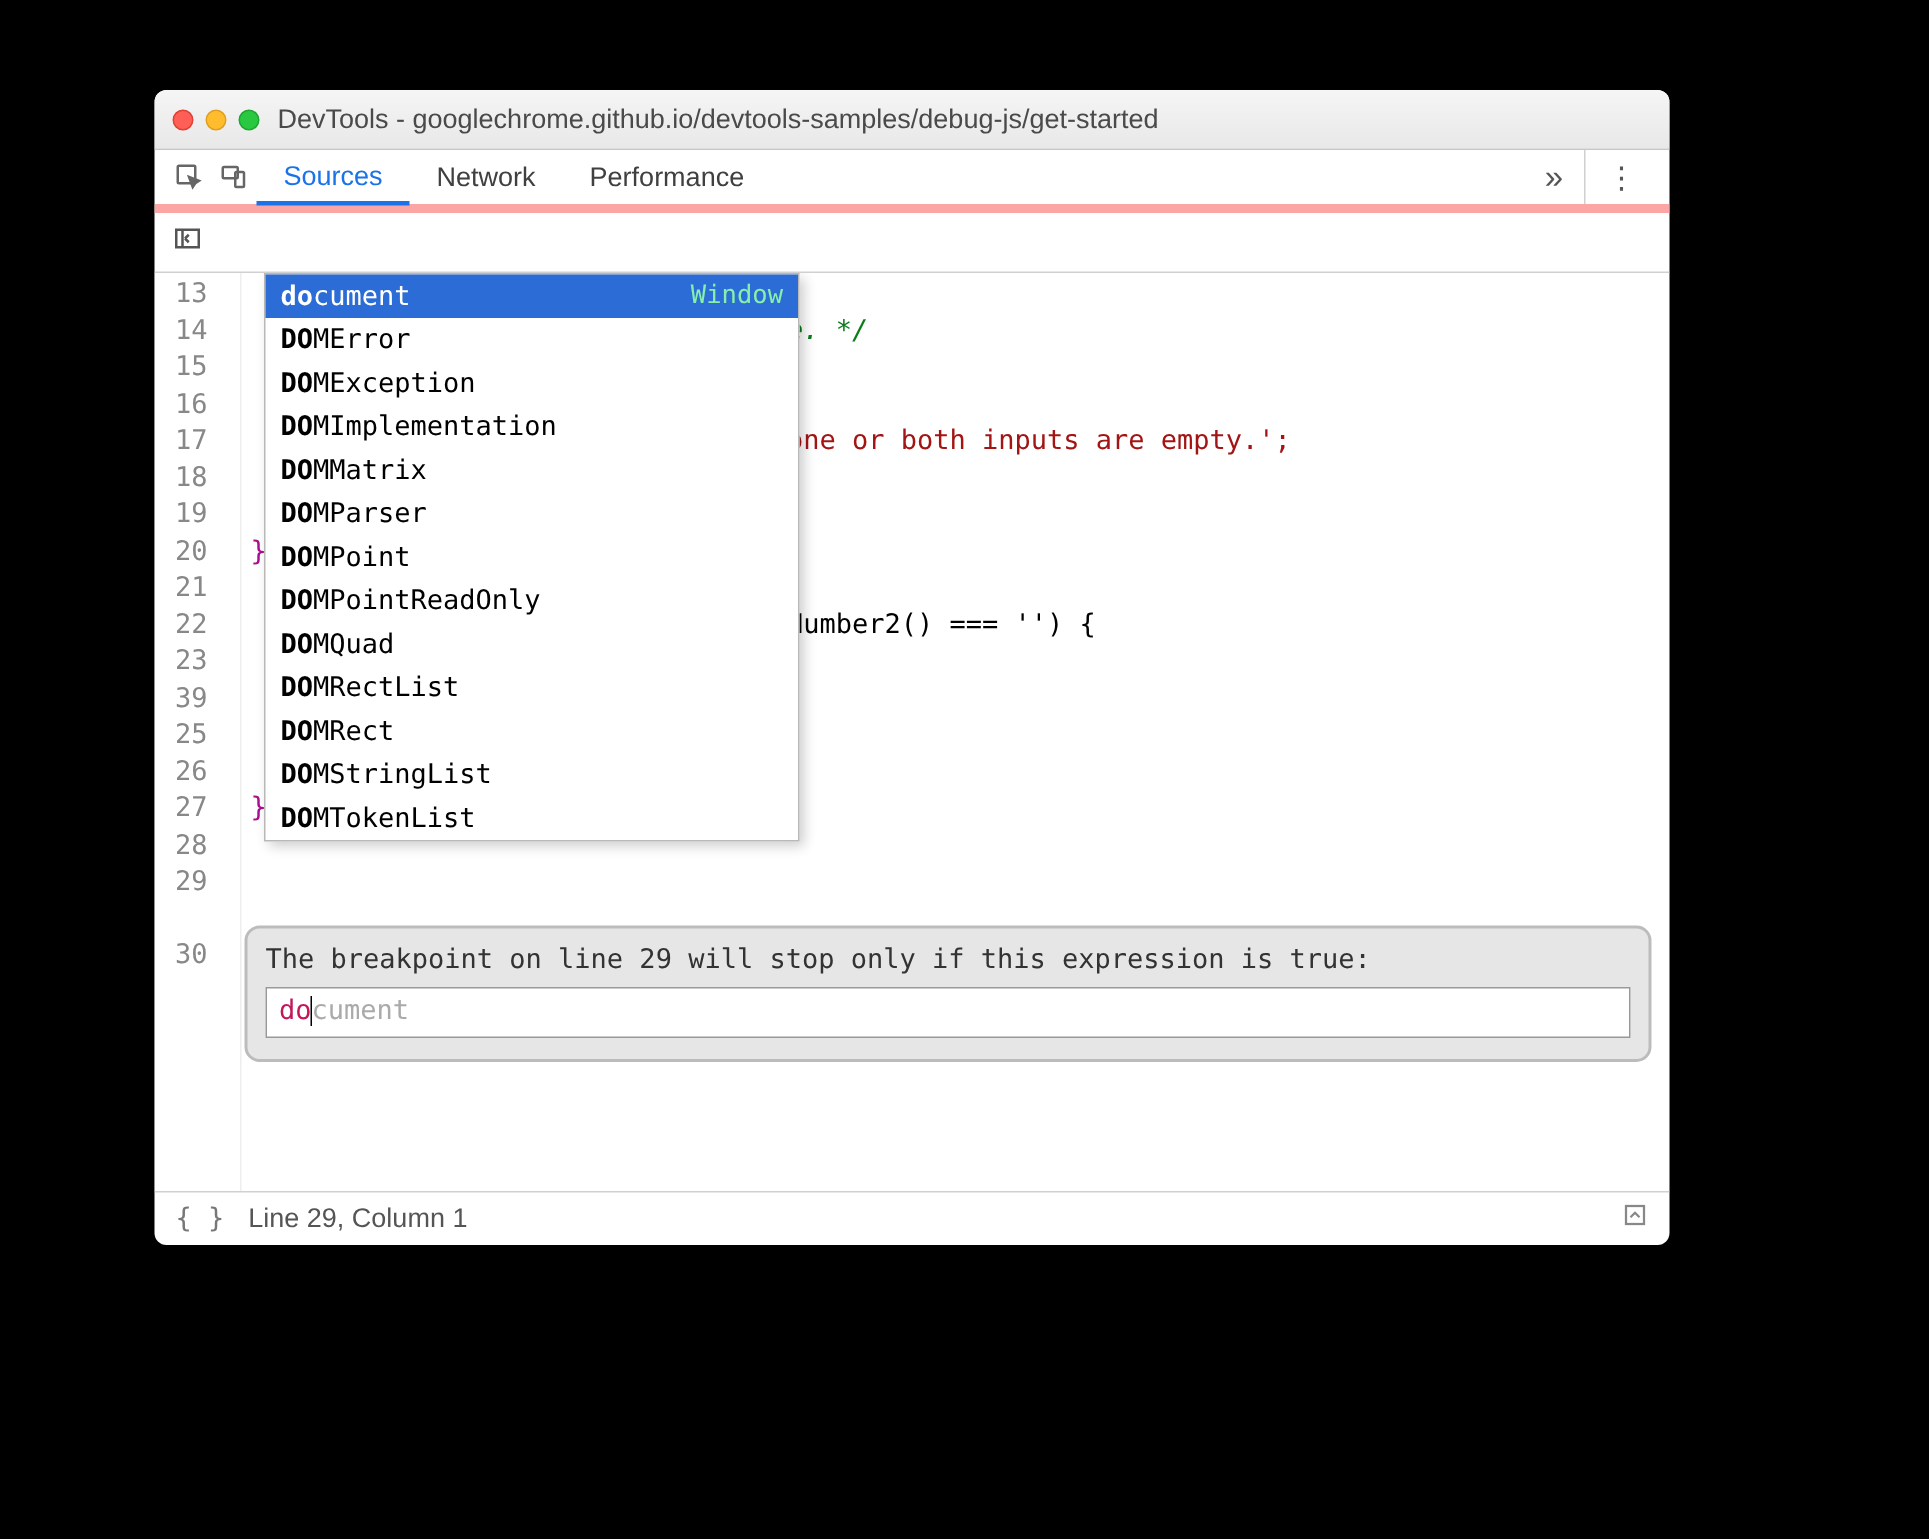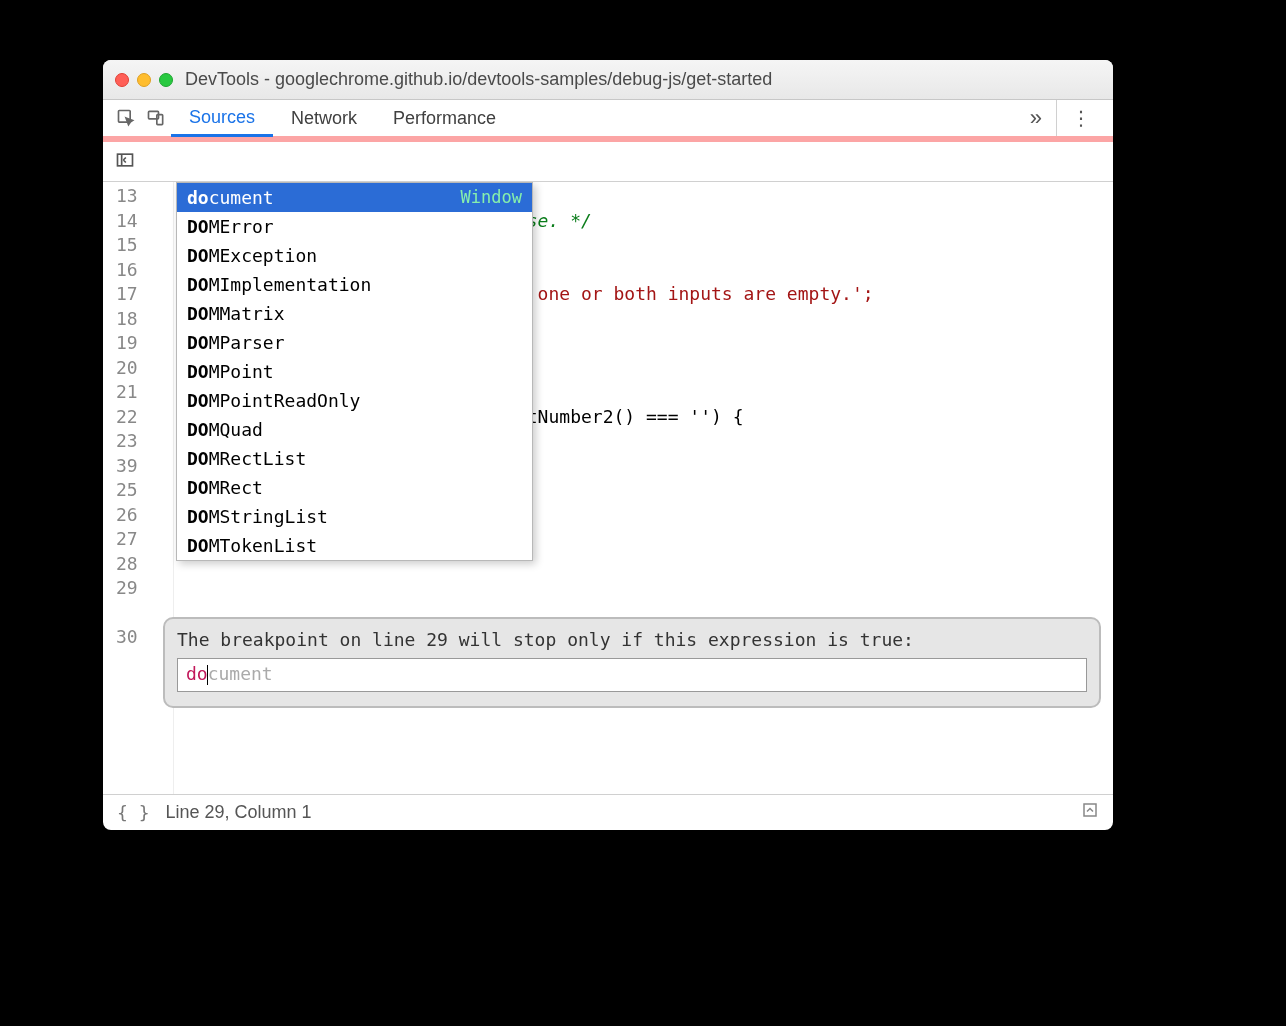--- a/index.html
+++ b/index.html
@@ -74,26 +74,25 @@
   display: flex;
   font-family: Menlo, Consolas, monospace;
   font-size: 18px;
   position: relative;
   overflow: hidden;
 }
 .gutter {
   width: 58px;
   background: #fff;
   border-right: 1px solid #eee;
-  text-align: left;
+  text-align: center;
   padding-right: 8px;
   color: #888;
   line-height: 24.5px;
   padding-top: 2px;
-  margin-left: 13px;
 }
 .code {
   flex: 1;
   line-height: 24.5px;
   white-space: pre;
   padding-left: 6px;
   padding-top: 2px;
   color: #000;
   position: relative;
 }

